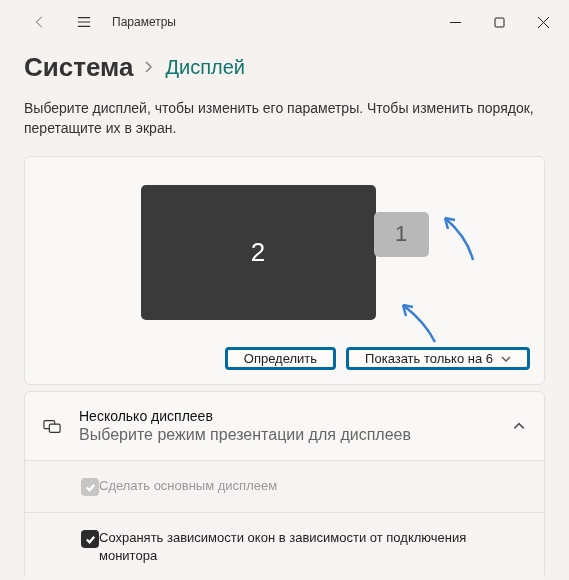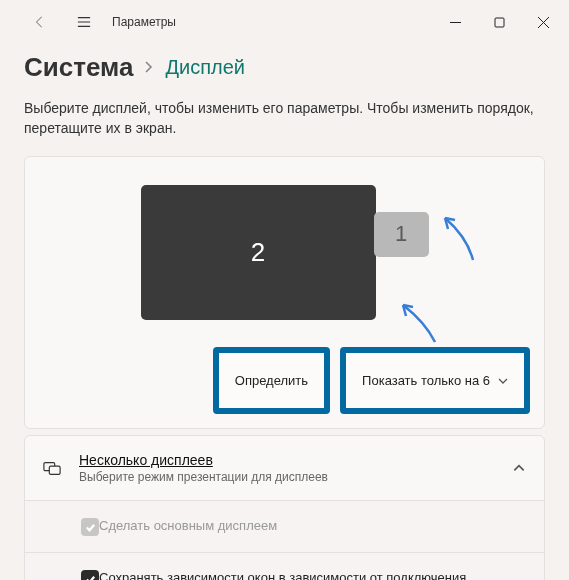--- a/index.html
+++ b/index.html
@@ -27,29 +27,29 @@
 .monitors { height: 190px; position: relative; display: flex; align-items: center; justify-content: center; }
 .mon { border-radius: 5px; display: flex; align-items: center; justify-content: center; color: #fff; font-size: 26px; font-weight: 400; }
 .mon-2 { width: 235px; height: 135px; background: #3a3a3a; }
 .mon-1 { width: 55px; height: 45px; background: #b8b8b8; color: #5a5a5a; font-size: 22px; align-self: flex-start; margin-top: 27px; margin-left: -2px; }
 .mon-wrap { display: flex; align-items: flex-start; }
 
 .arrow { position: absolute; pointer-events: none; }
 .arrow svg { stroke: #3a7fd6; fill: none; stroke-width: 2.5; }
 
 .action-row { display: flex; gap: 10px; justify-content: flex-end; padding: 0 14px; }
-.btn { background: #fdfbfa; border: 6px solid #0369a1; border-radius: 4px; padding: 20px 16px; font-size: 13px; color: #222; display: flex; align-items: center; gap: 8px; }
+.btn { background: #fdfbfa; border: 3px solid #0369a1; border-radius: 4px; padding: 1px 16px; font-size: 13px; color: #222; display: flex; align-items: center; gap: 8px; }
 .btn svg { width: 10px; height: 10px; }
 
 .expander { margin-top: 6px; }
 .exp-head { display: flex; align-items: center; padding: 16px 18px; gap: 18px; }
 .exp-icon { width: 18px; height: 18px; flex-shrink: 0; }
 .exp-text { flex: 1; }
-.exp-title { font-size: 14px; color: #111; text-decoration: underline; }
-.exp-sub { font-size: 12px; color: #666; margin-top: 2px; }
+.exp-title { font-size: 14px; color: #111; }
+.exp-sub { font-size: 16px; color: #666; margin-top: 2px; }
 .exp-chev { width: 14px; height: 14px; }
 
 .sub-item { border-top: 1px solid #e3e0de; padding: 16px 18px 16px 56px; display: flex; align-items: flex-start; background: #f6f3f2; }
 .sub-item.disabled { color: #999; }
 .sub-item.enabled { color: #222; }
 .chk { width: 18px; height: 18px; border-radius: 4px; flex-shrink: 0; display: flex; align-items: center; justify-content: center; margin-top: 1px; }
 .chk-off { background: #c8c6c5; }
 .chk-on { background: #2b2b2b; }
 .chk svg { width: 11px; height: 11px; stroke: #fff; stroke-width: 2.5; fill: none; }
 .sub-label { font-size: 13px; line-height: 1.35; }

